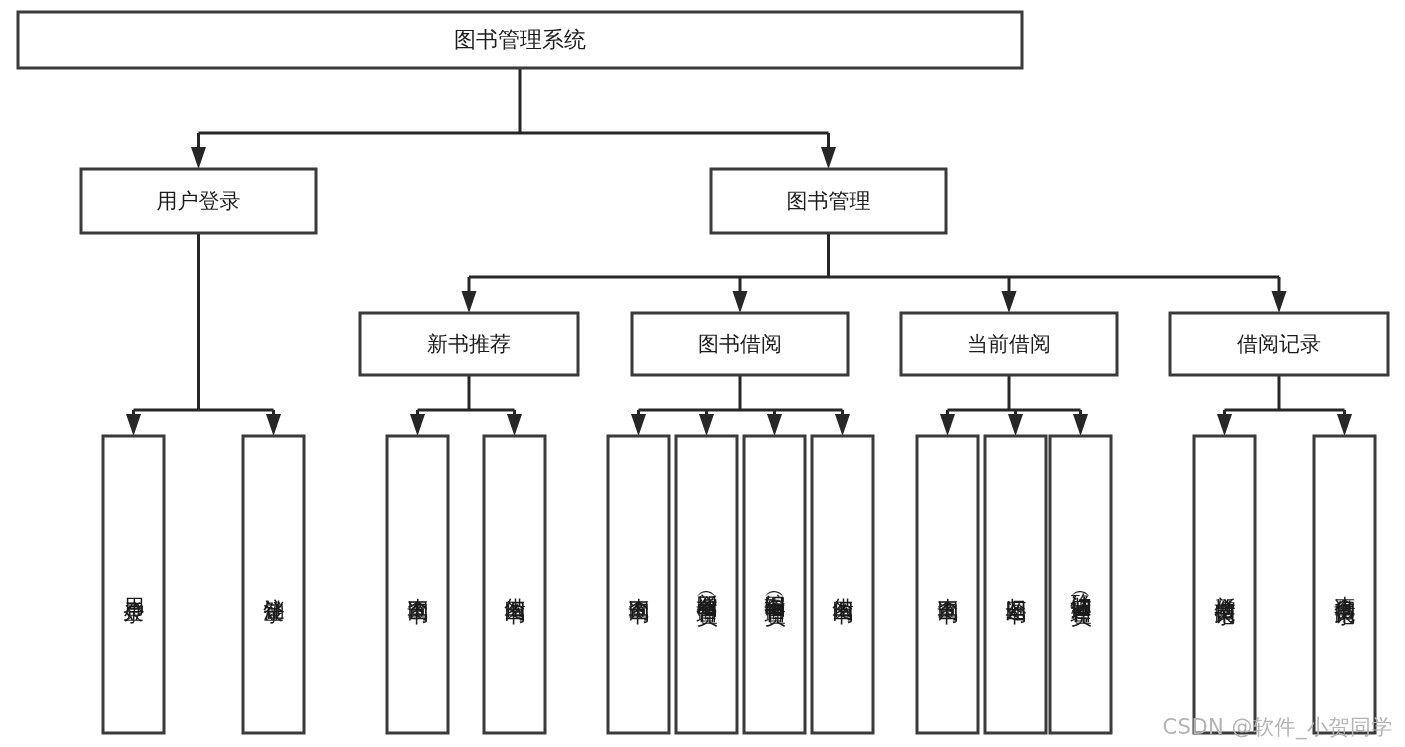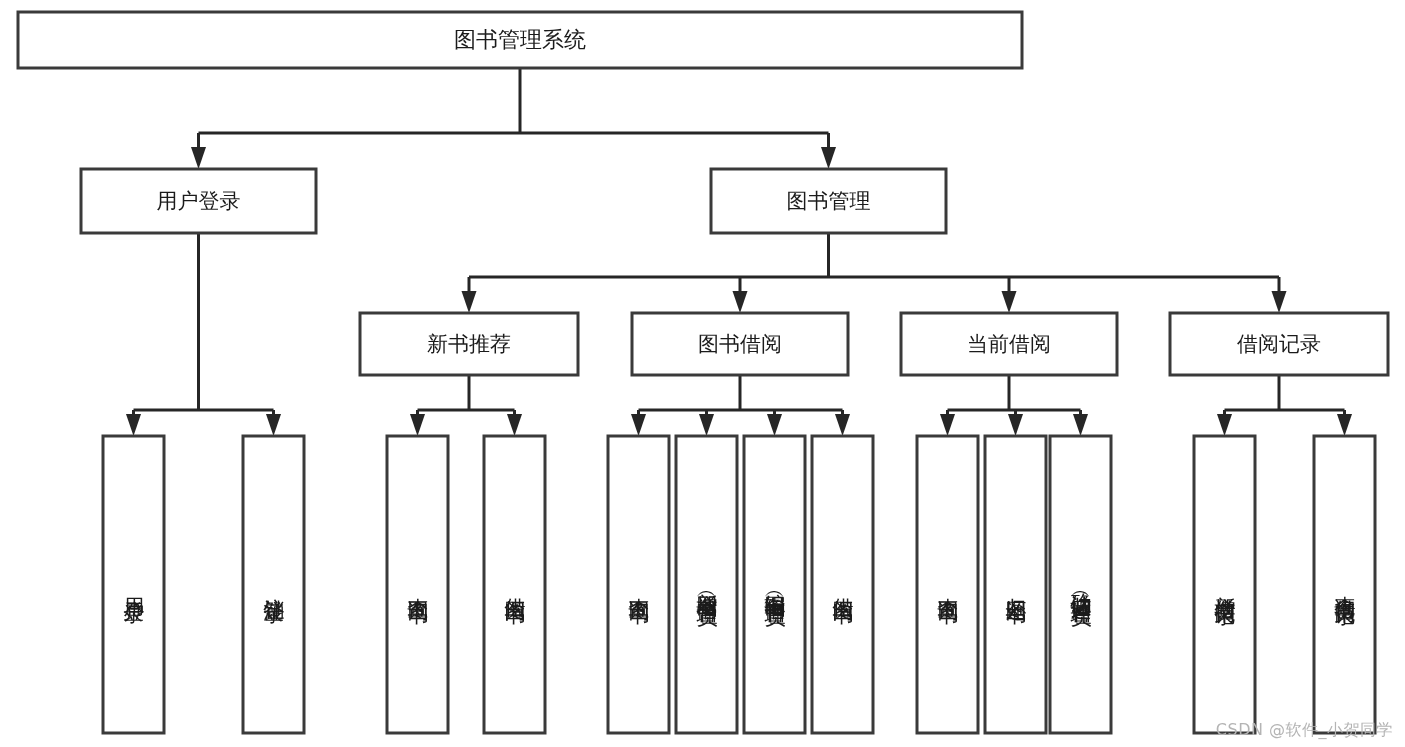--- a/index.html
+++ b/index.html
@@ -70,21 +70,21 @@
     letter-spacing: 2px;
     color: #1b1b1b;
     white-space: nowrap;
     text-align: center;
   }
   .watermark {
     position: absolute;
     right: 12px;
     bottom: 6px;
     font-family: "DejaVu Sans", "Liberation Sans", sans-serif;
-    font-size: 16px;
+    font-size: 21px;
     color: #b4b4b4;
     letter-spacing: 0.5px;
     user-select: none;
   }
 </style>
 </head>
 <body>
 
 <div id="diagram-root">
 

